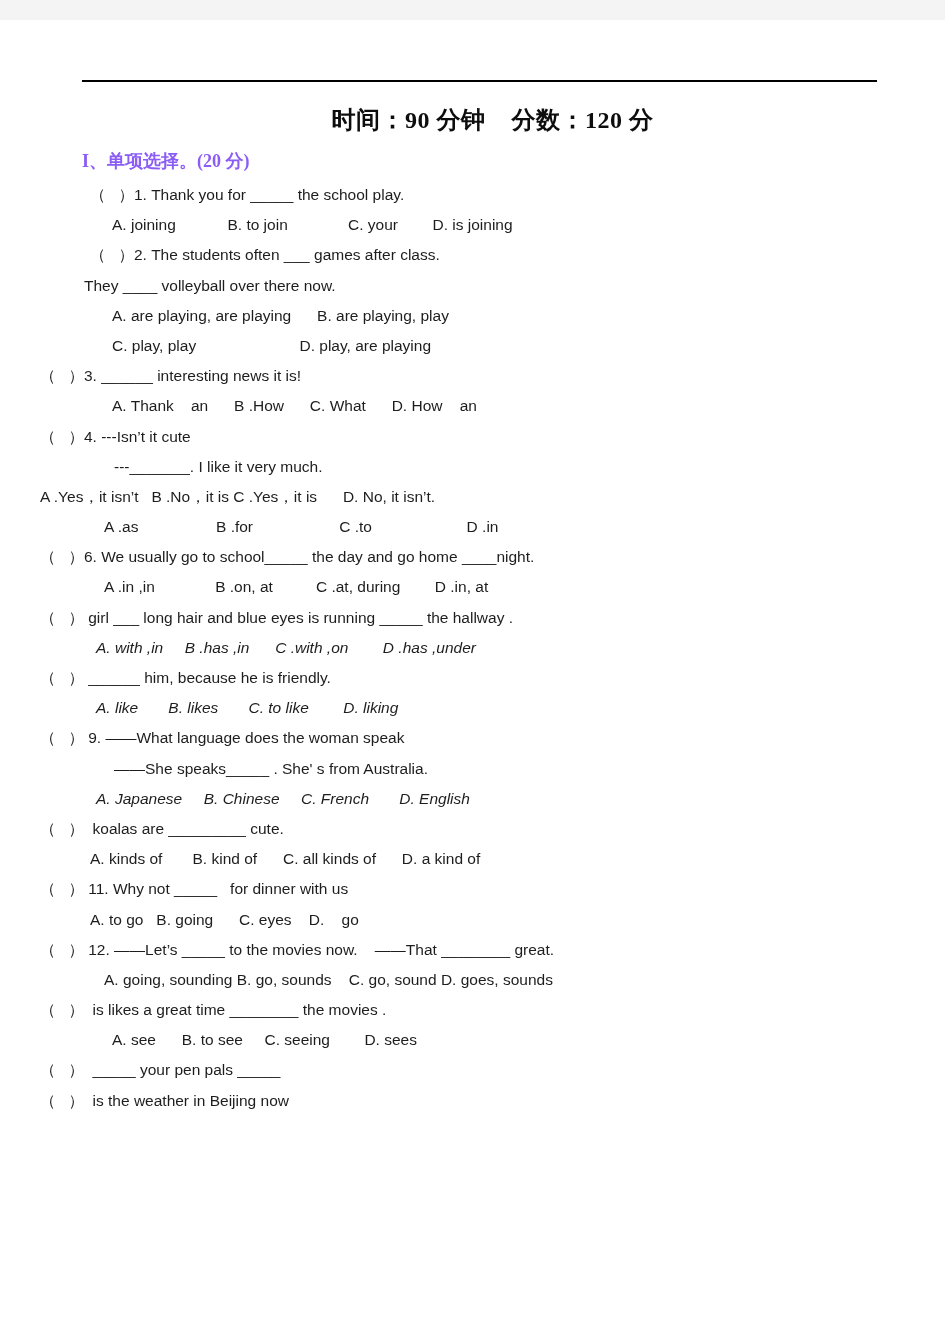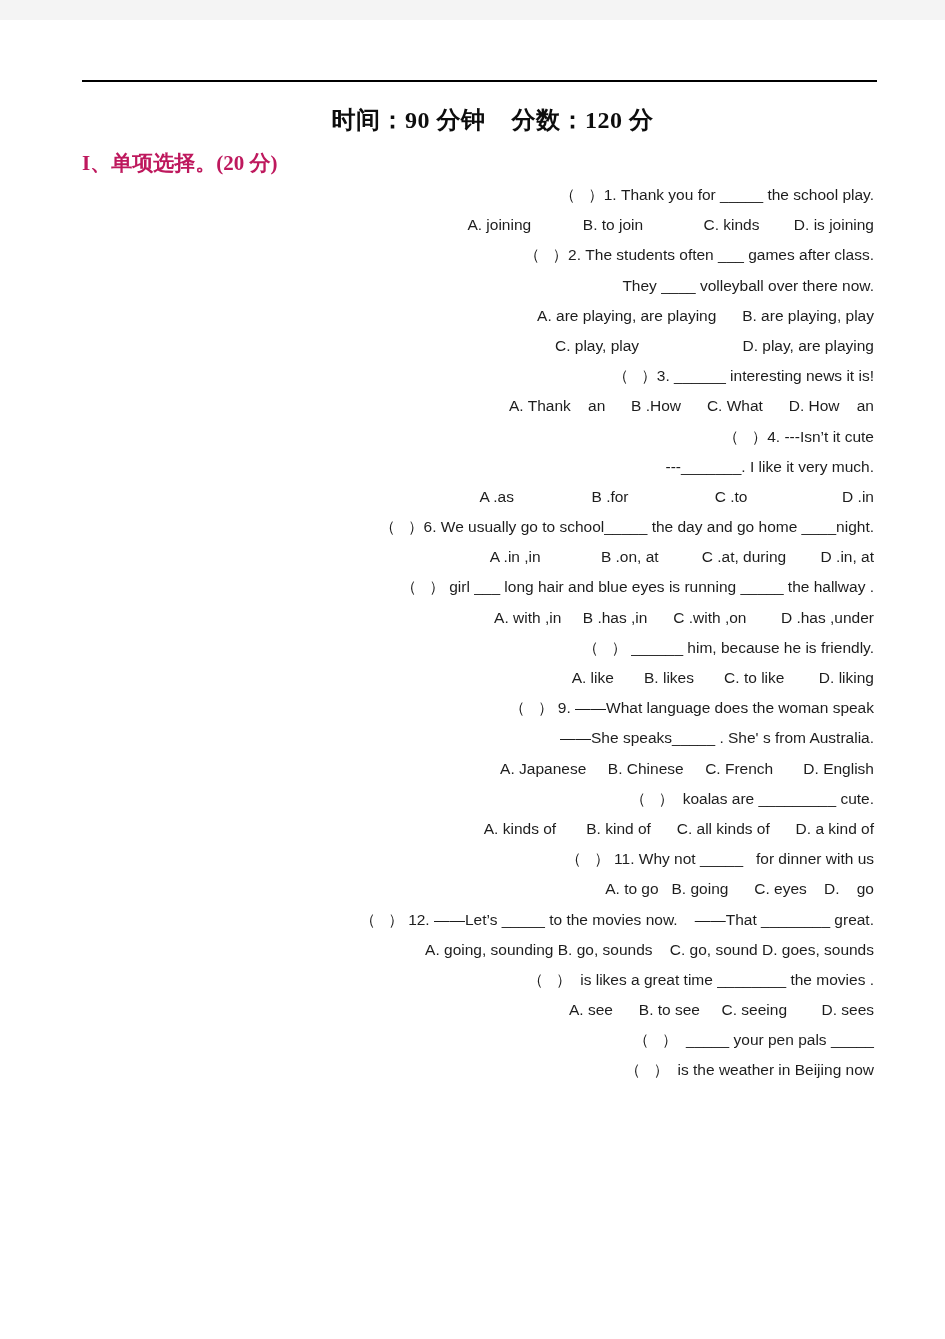--- a/index.html
+++ b/index.html
@@ -50,73 +50,73 @@
     letter-spacing: 0.5px;
     color: #0d0d0d;
     white-space: pre;
     padding-left: 20px;
   }
   .section-heading {
     position: absolute;
     top: 129px;
     left: 82px;
     font-family: "Liberation Serif", "DejaVu Serif", serif;
-    font-size: 21px;
+    font-size: 18px;
     font-weight: bold;
-    color: #be185d;
+    color: #8b5cf6;
     white-space: pre;
   }
   .qlist {
     position: absolute;
     top: 160px;
     left: 0;
     width: 874px;
-    text-align: right;
   }
   .line {
     display: block;
     font-family: "Liberation Sans", "DejaVu Sans", sans-serif;
     font-size: 15.5px;
     line-height: 30.2px;
     color: #1d1d1d;
     white-space: pre;
     height: 30.2px;
   }
-  .i0  { padding-left: 60px; }
+  .i0  { padding-left: 40px; }
   .i1  { padding-left: 90px; }
-  .i2  { padding-left: 96px; }
+  .i2  { padding-left: 96px; font-style: italic; }
   .i3  { padding-left: 104px; }
   .i4  { padding-left: 112px; }
   .i5  { padding-left: 114px; }
   .i6  { padding-left: 84px; }
 </style>
 </head>
 <body>
 
 <div class="top-gutter"></div>
 
 <div class="page">
 
   <div class="header-rule"></div>
 
   <div class="doc-title">时间：90 分钟    分数：120 分</div>
 
   <div class="section-heading">I、单项选择。(20 分)</div>
 
   <div class="qlist">
       <span class="line i1">（   ）1. Thank you for _____ the school play.</span>
-      <span class="line i4">A. joining            B. to join              C. kinds        D. is joining</span>
+      <span class="line i4">A. joining            B. to join              C. your        D. is joining</span>
       <span class="line i1">（   ）2. The students often ___ games after class.</span>
       <span class="line i6">They ____ volleyball over there now.</span>
       <span class="line i4">A. are playing, are playing      B. are playing, play</span>
       <span class="line i4">C. play, play                        D. play, are playing</span>
       <span class="line i0">（   ）3. ______ interesting news it is!</span>
       <span class="line i4">A. Thank    an      B .How      C. What      D. How    an</span>
       <span class="line i0">（   ）4. ---Isn’t it cute</span>
       <span class="line i5">---_______. I like it very much.</span>
+      <span class="line i0">A .Yes，it isn’t   B .No，it is C .Yes，it is      D. No, it isn’t.</span>
       <span class="line i3">A .as                  B .for                    C .to                      D .in</span>
       <span class="line i0">（   ）6. We usually go to school_____ the day and go home ____night.</span>
       <span class="line i3">A .in ,in              B .on, at          C .at, during        D .in, at</span>
       <span class="line i0">（   ） girl ___ long hair and blue eyes is running _____ the hallway .</span>
       <span class="line i2">A. with ,in     B .has ,in      C .with ,on        D .has ,under</span>
       <span class="line i0">（   ） ______ him, because he is friendly.</span>
       <span class="line i2">A. like       B. likes       C. to like        D. liking</span>
       <span class="line i0">（   ） 9. ——What language does the woman speak</span>
       <span class="line i5">——She speaks_____ . She' s from Australia.</span>
       <span class="line i2">A. Japanese     B. Chinese     C. French       D. English</span>

